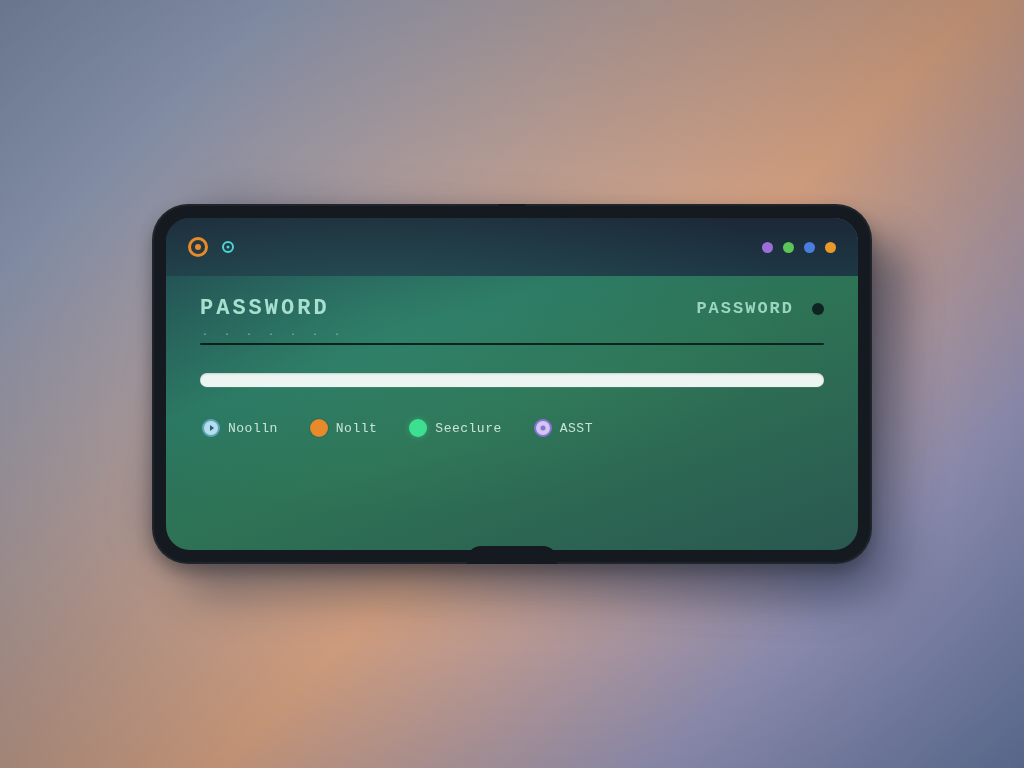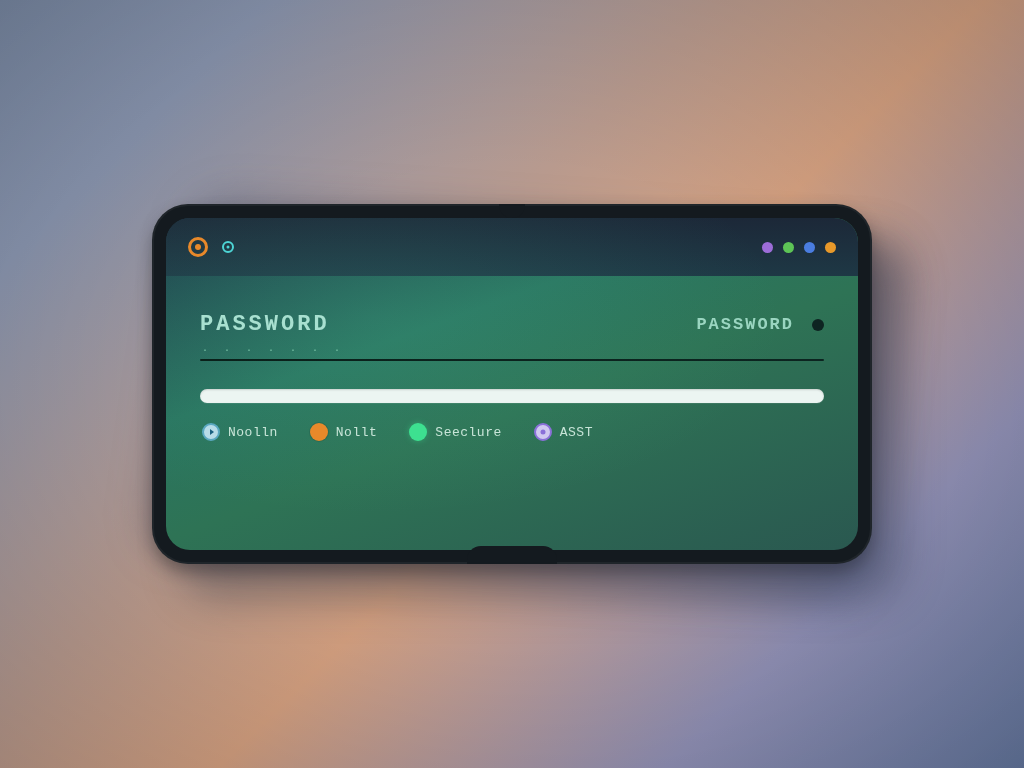--- a/index.html
+++ b/index.html
@@ -136,21 +136,21 @@
       width: 11px;
       height: 11px;
       border-radius: 50%;
     }
     .dot-purple { background: #9d6dd8; }
     .dot-green { background: #5dc456; }
     .dot-blue { background: #4a7de0; }
     .dot-orange { background: #e8992a; }
 
     .content {
-      padding: 36px 34px 0 34px;
+      padding: 20px 34px 0 34px;
       position: relative;
     }
 
     .label-row {
       display: flex;
       align-items: center;
       margin-bottom: 6px;
     }
 
     .label-left {
@@ -199,21 +199,21 @@
       height: 14px;
       background: #ecf5f2;
       border-radius: 8px;
       box-shadow: inset 0 1px 2px rgba(0,0,0,0.15), 0 1px 0 rgba(255,255,255,0.08);
     }
 
     .option-row {
       display: flex;
       align-items: center;
       gap: 32px;
-      margin-top: 20px;
+      margin-top: 32px;
       padding-left: 2px;
     }
 
     .option {
       display: flex;
       align-items: center;
       gap: 8px;
     }
 
     .opt-circle {

